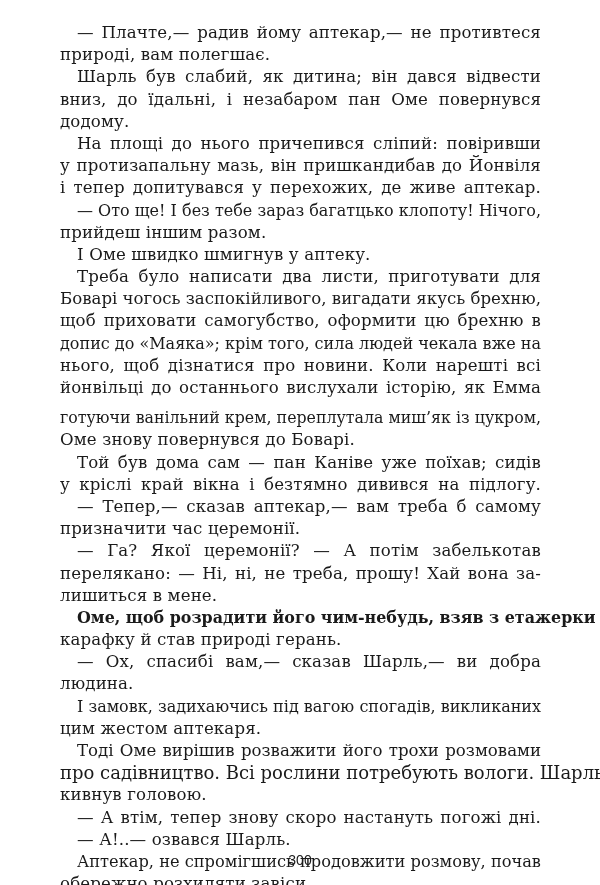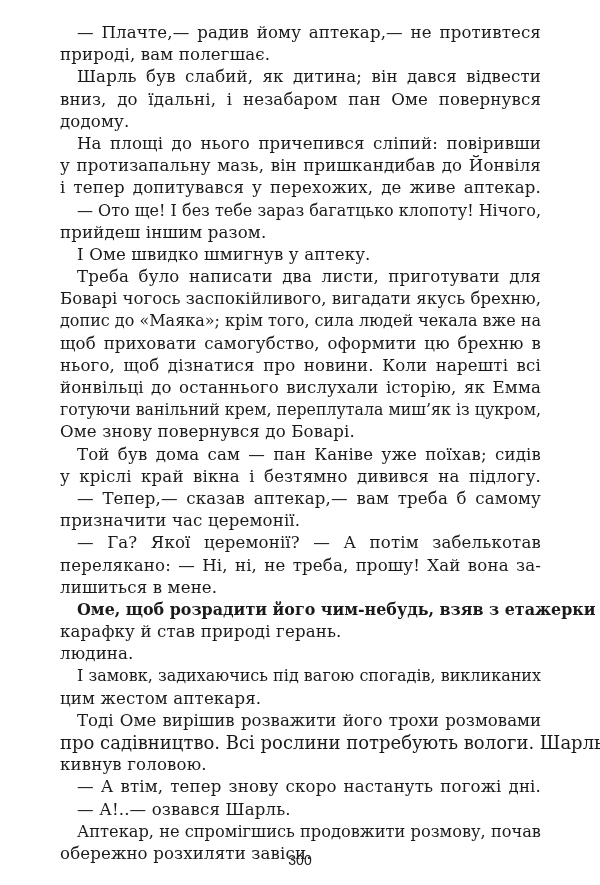--- a/index.html
+++ b/index.html
@@ -45,35 +45,36 @@
     <span class="line">вниз, до їдальні, і незабаром пан Оме повернувся</span>
     <span class="line last">додому.</span>
     <span class="line indent">На площі до нього причепився сліпий: повіривши</span>
     <span class="line">у протизапальну мазь, він пришкандибав до Йонвіля</span>
     <span class="line">і тепер допитувався у перехожих, де живе аптекар.</span>
     <span class="line indent" style="letter-spacing: 0px; font-size: 15.9972px;">— Ото ще! І без тебе зараз багатцько клопоту! Нічого,</span>
     <span class="line last">прийдеш іншим разом.</span>
     <span class="line indent last">І Оме швидко шмигнув у аптеку.</span>
     <span class="line indent">Треба було написати два листи, приготувати для</span>
     <span class="line" style="letter-spacing: 0px; font-size: 16.5838px;">Боварі чогось заспокійливого, вигадати якусь брехню,</span>
+    <span class="line">щоб приховати самогубство, оформити цю брехню в</span>
     <span class="line" style="letter-spacing: 0px; font-size: 16.0047px;">допис до «Маяка»; крім того, сила людей чекала вже на</span>
-    <span class="line">щоб приховати самогубство, оформити цю брехню в</span>
     <span class="line">нього, щоб дізнатися про новини. Коли нарешті всі</span>
     <span class="line">йонвільці до останнього вислухали історію, як Емма</span>
-    <span class="line" style="letter-spacing: 0px; font-size: 15.8184px;">готуючи ванільний крем, переплутала миш’як із цукром,</span>
+    <span class="line" style="letter-spacing: 0px; font-size: 15.8184px; margin-top: 8px;">готуючи ванільний крем, переплутала миш’як із цукром,</span>
     <span class="line last">Оме знову повернувся до Боварі.</span>
     <span class="line indent">Той був дома сам — пан Каніве уже поїхав; сидів</span>
     <span class="line">у кріслі край вікна і безтямно дивився на підлогу.</span>
     <span class="line indent">— Тепер,— сказав аптекар,— вам треба б самому</span>
     <span class="line last">призначити час церемонії.</span>
     <span class="line indent">— Га? Якої церемонії? — А потім забелькотав</span>
     <span class="line">перелякано: — Ні, ні, не треба, прошу! Хай вона за-</span>
     <span class="line last">лишиться в мене.</span>
     <span class="line indent" style="letter-spacing: 0px; font-size: 15.9022px; font-weight: bold;">Оме, щоб розрадити його чим-небудь, взяв з етажерки</span>
     <span class="line last">карафку й став природі герань.</span>
+    <span class="line indent">— Ох, спасибі вам,— сказав Шарль,— ви добра</span>
     <span class="line last">людина.</span>
     <span class="line indent" style="letter-spacing: 0px; font-size: 15.9982px;">І замовк, задихаючись під вагою спогадів, викликаних</span>
     <span class="line last">цим жестом аптекаря.</span>
     <span class="line indent" style="letter-spacing: 0px;">Тоді Оме вирішив розважити його трохи розмовами</span>
     <span class="line" style="letter-spacing: 0px; font-size: 18px;">про садівництво. Всі рослини потребують вологи. Шарль</span>
     <span class="line last">кивнув головою.</span>
     <span class="line indent">— А втім, тепер знову скоро настануть погожі дні.</span>
     <span class="line indent last">— А!..— озвався Шарль.</span>
     <span class="line indent" style="letter-spacing: 0px; font-size: 16.2252px;">Аптекар, не спромігшись продовжити розмову, почав</span>
     <span class="line last">обережно розхиляти завіси.</span>

